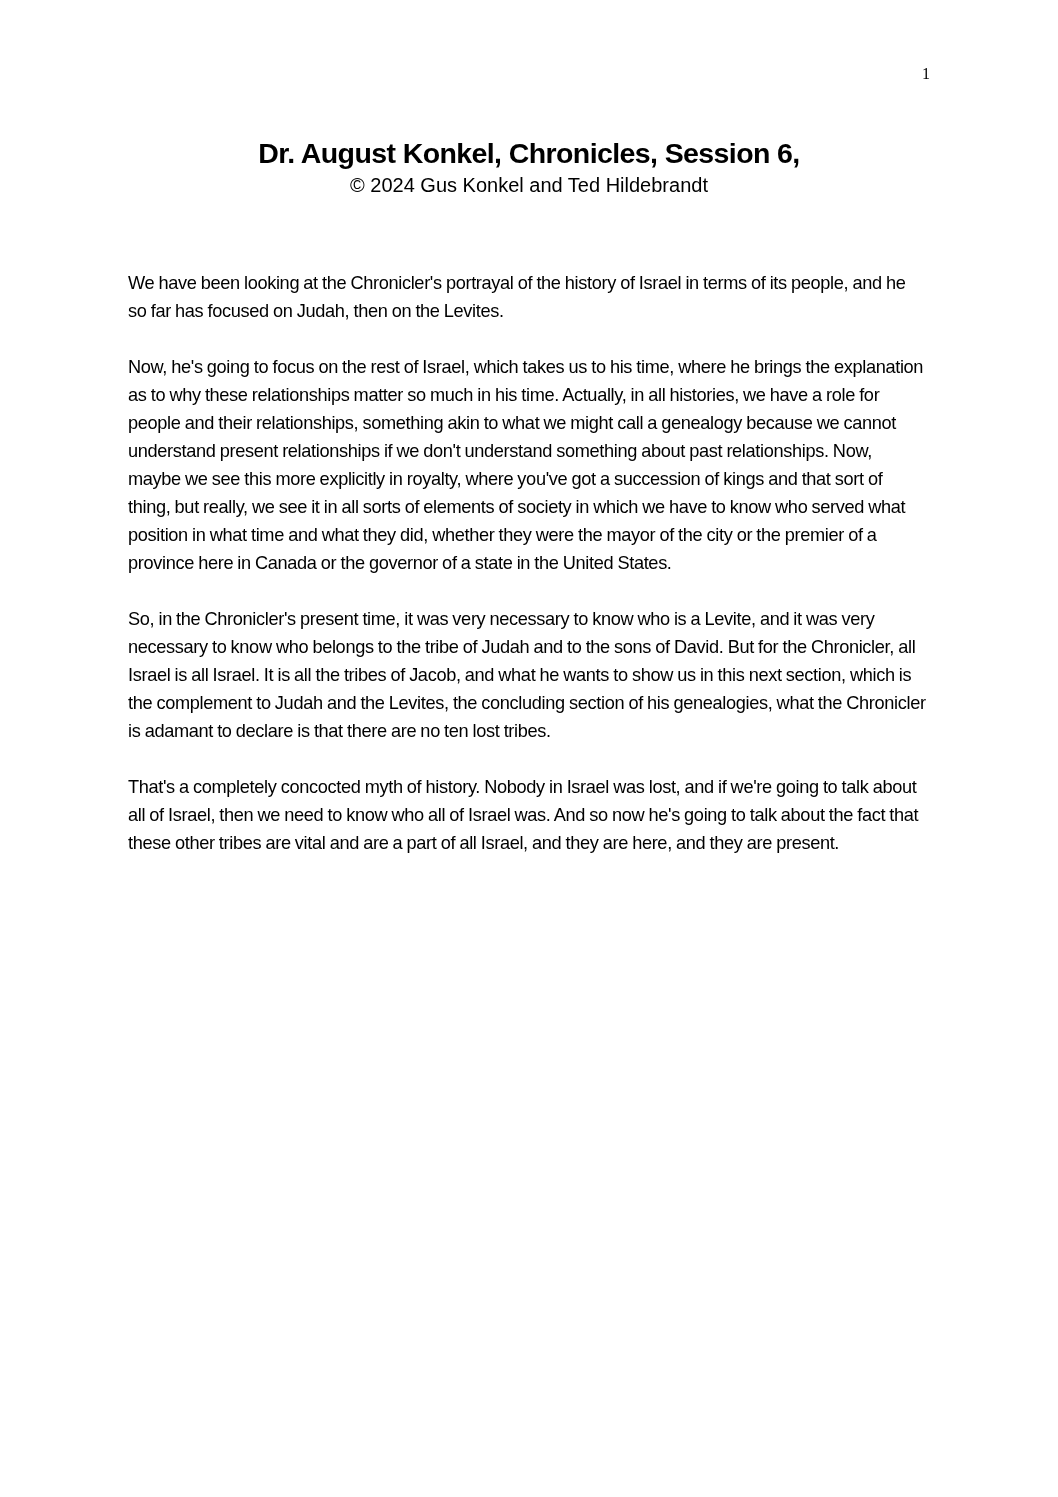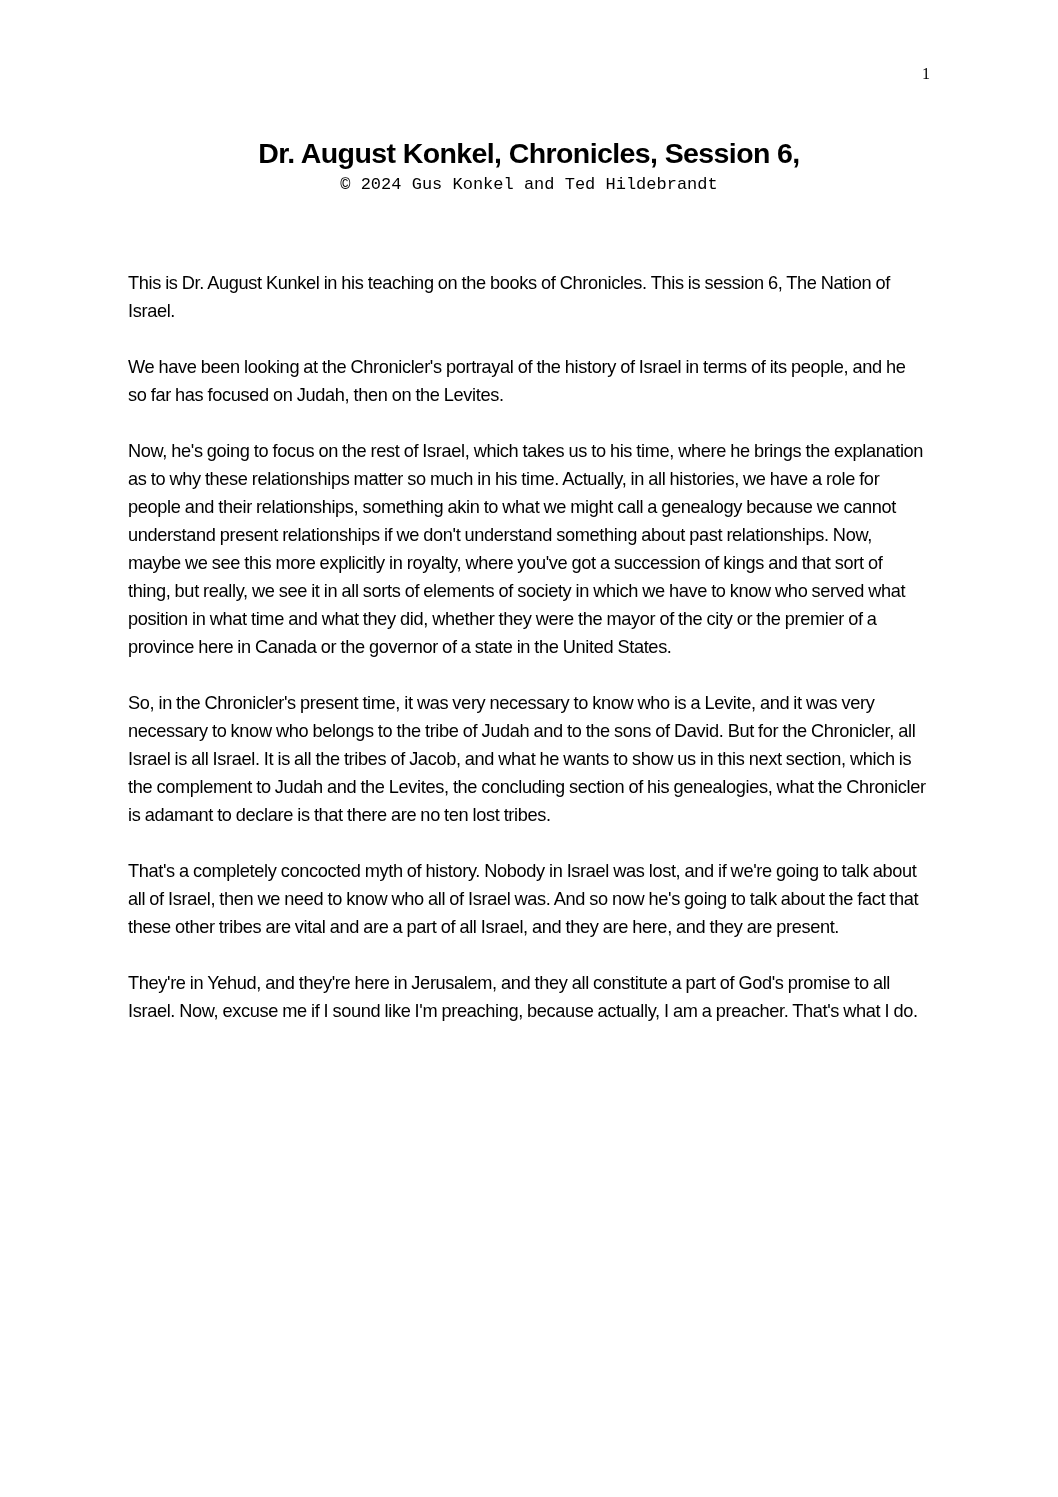--- a/index.html
+++ b/index.html
@@ -31,22 +31,22 @@
     }
     .title-line {
       font-family: "Liberation Sans", sans-serif;
       font-weight: bold;
       font-size: 28.5px;
       line-height: 41px;
       letter-spacing: -0.6px;
       margin: 0;
     }
     .copyright {
-      font-family: Liberation Mono, monospace;
-      font-size: 17px;
+      font-family: Liberation Sans, sans-serif;
+      font-size: 20px;
       line-height: 28px;
       margin-top: -3px;
     }
     .body-text {
       position: absolute;
       top: 269px;
       left: 128px;
       width: 800px;
     }
     .para {
@@ -63,19 +63,17 @@
 <body>
 
 <div class="page-number">1</div>
 
 <div class="title-block">
   <p class="title-line">Dr. August Konkel, Chronicles, Session 6,</p>
   <div class="copyright">© 2024 Gus Konkel and Ted Hildebrandt</div>
 </div>
 
 <div class="body-text">
-  <p class="para">This is Dr. August Kunkel in his teaching on the books of Chronicles. This is session 6, The Nation of Israel.</p>
   <p class="para">We have been looking at the Chronicler's portrayal of the history of Israel in terms of its people, and he so far has focused on Judah, then on the Levites.</p>
   <p class="para">Now, he's going to focus on the rest of Israel, which takes us to his time, where he brings the explanation as to why these relationships matter so much in his time. Actually, in all histories, we have a role for people and their relationships, something akin to what we might call a genealogy because we cannot understand present relationships if we don't understand something about past relationships. Now, maybe we see this more explicitly in royalty, where you've got a succession of kings and that sort of thing, but really, we see it in all sorts of elements of society in which we have to know who served what position in what time and what they did, whether they were the mayor of the city or the premier of a province here in Canada or the governor of a state in the United States.</p>
   <p class="para">So, in the Chronicler's present time, it was very necessary to know who is a Levite, and it was very necessary to know who belongs to the tribe of Judah and to the sons of David. But for the Chronicler, all Israel is all Israel. It is all the tribes of Jacob, and what he wants to show us in this next section, which is the complement to Judah and the Levites, the concluding section of his genealogies, what the Chronicler is adamant to declare is that there are no ten lost tribes.</p>
   <p class="para">That's a completely concocted myth of history. Nobody in Israel was lost, and if we're going to talk about all of Israel, then we need to know who all of Israel was. And so now he's going to talk about the fact that these other tribes are vital and are a part of all Israel, and they are here, and they are present.</p>
-  <p class="para">They're in Yehud, and they're here in Jerusalem, and they all constitute a part of God's promise to all Israel. Now, excuse me if I sound like I'm preaching, because actually, I am a preacher. That's what I do.</p>
 </div>
 
 </body></html>

